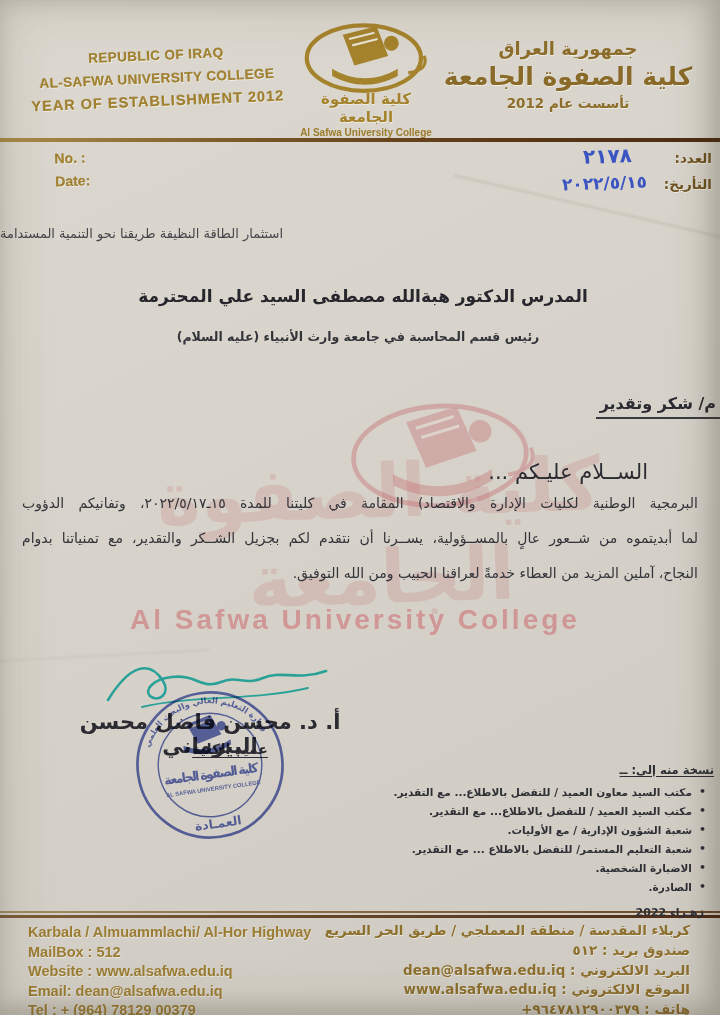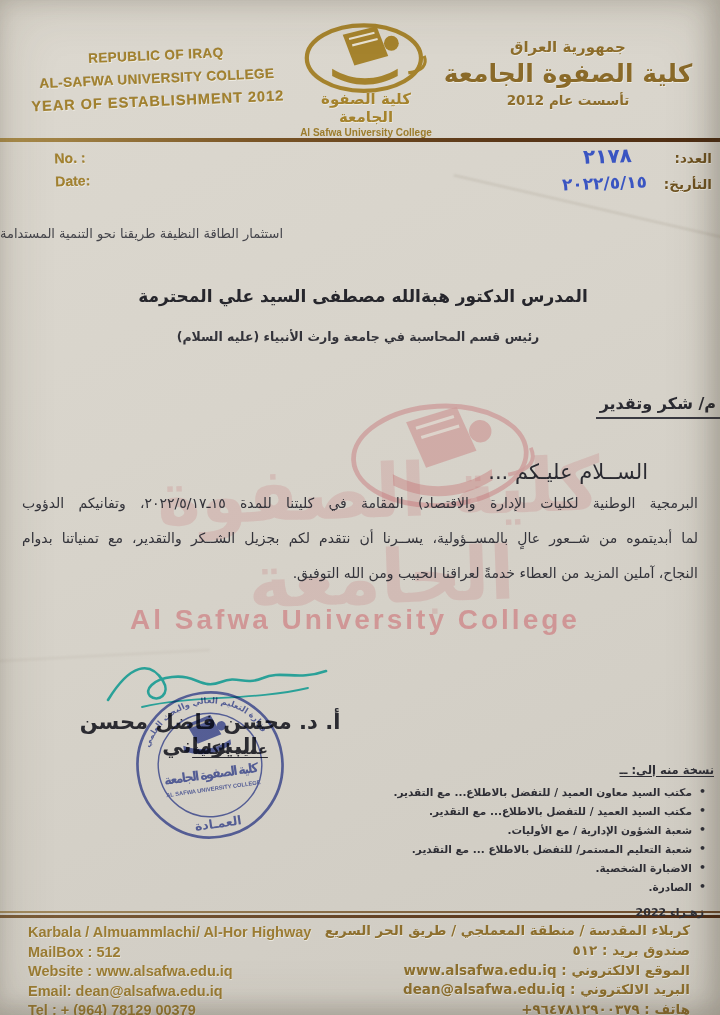--- a/index.html
+++ b/index.html
@@ -18,21 +18,21 @@
   .goldtxt{color:#a2812e;text-shadow:.6px 1px .6px rgba(255,255,248,.55), -.4px -.4px .4px rgba(110,85,25,.45);}
   .hdr-left{position:absolute;left:28px;top:44px;width:258px;text-align:center;transform:rotate(-2.5deg);
     font-family:"Liberation Sans",sans-serif;font-weight:bold;font-size:13.5px;line-height:23px;letter-spacing:.4px;}
   .hdr-left .l3{font-size:14.5px;letter-spacing:1px;}
   .hdr-center{position:absolute;left:296px;top:20px;width:140px;text-align:center;}
   .hdr-center svg{display:block;margin:0 auto;}
   .logo-ar{font-weight:bold;font-size:15px;margin-top:-4px;color:#a5832d;direction:rtl;
     text-shadow:.5px .8px .5px rgba(255,255,248,.5);}
   .logo-en{font-family:"Liberation Sans",sans-serif;font-weight:bold;font-size:10px;color:#9c7c2c;margin-top:1px;}
   .hdr-right{position:absolute;right:26px;top:38px;width:252px;text-align:center;direction:rtl;}
-  .hdr-right .r1{font-weight:bold;font-size:15px;color:#8d6d2b;text-shadow:.5px .8px .5px rgba(255,255,248,.5);}
+  .hdr-right .r1{font-weight:bold;font-size:18px;color:#8d6d2b;text-shadow:.5px .8px .5px rgba(255,255,248,.5);}
   .hdr-right .r2{font-weight:bold;font-size:25px;color:#8a6a29;margin-top:3px;text-shadow:.6px 1px .6px rgba(255,255,248,.5);}
   .hdr-right .r3{font-weight:bold;font-size:13.5px;color:#8d6d2b;margin-top:4px;text-shadow:.5px .8px .5px rgba(255,255,248,.5);}
   .hdr-rule{position:absolute;left:0;top:138px;width:720px;height:4px;
     background:linear-gradient(to right,#ab8e4c,#7a5526 35%,#5a3718 70%,#4c2c12);}
 
   .ref-en{position:absolute;left:55px;top:147px;transform:rotate(-2deg);
     font-family:"Liberation Sans",sans-serif;font-weight:bold;font-size:14px;line-height:23px;}
   .ref-ar{position:absolute;right:8px;top:143px;direction:rtl;text-align:right;}
   .ref-row{height:27px;line-height:27px;white-space:nowrap;}
   .ref-label{font-weight:bold;font-size:13.5px;color:#6e5220;text-shadow:.4px .6px .4px rgba(255,255,248,.5);}
@@ -208,17 +208,17 @@
     <div>Karbala / Almuammlachi/ Al-Hor Highway</div>
     <div>MailBox : 512</div>
     <div>Website : www.alsafwa.edu.iq</div>
     <div>Email: dean@alsafwa.edu.iq</div>
     <div>Tel : + (964) 78129 00379</div>
   </div>
 
   <div class="foot-right">
     <div>كربلاء المقدسة / منطقة المعملجي / طريق الحر السريع</div>
     <div>صندوق بريد : ٥١٢</div>
+    <div>البريد الالكتروني : dean@alsafwa.edu.iq</div>
     <div>الموقع الالكتروني : www.alsafwa.edu.iq</div>
-    <div>البريد الالكتروني : dean@alsafwa.edu.iq</div>
     <div>هاتف : ٩٦٤٧٨١٢٩٠٠٣٧٩+</div>
   </div>
 </div>
 
 </body></html>

